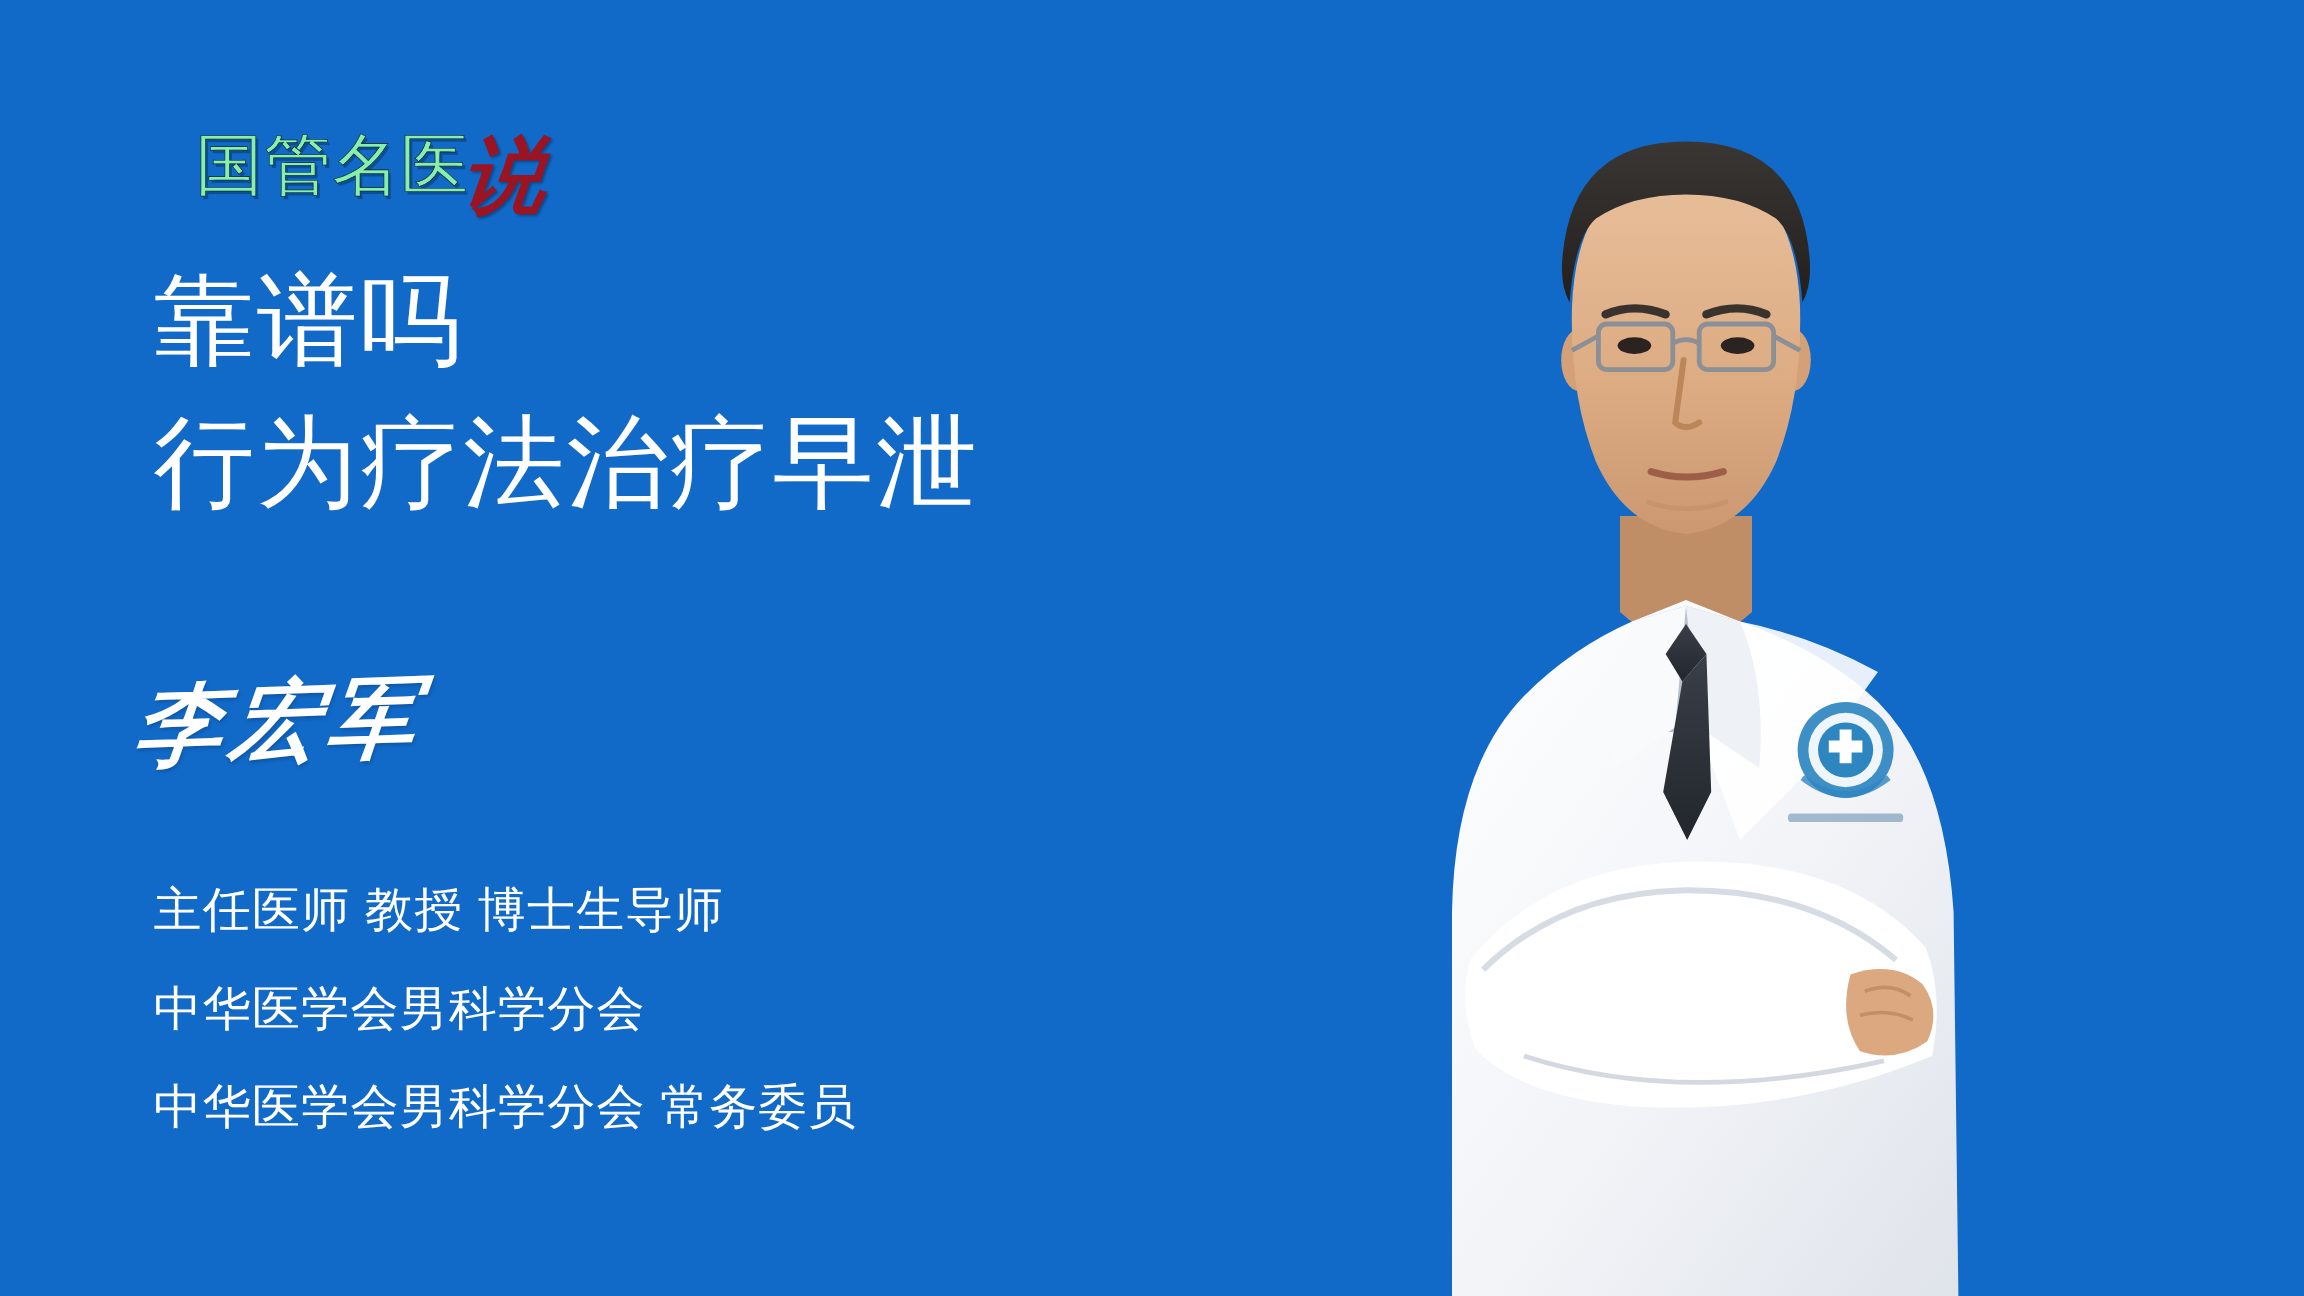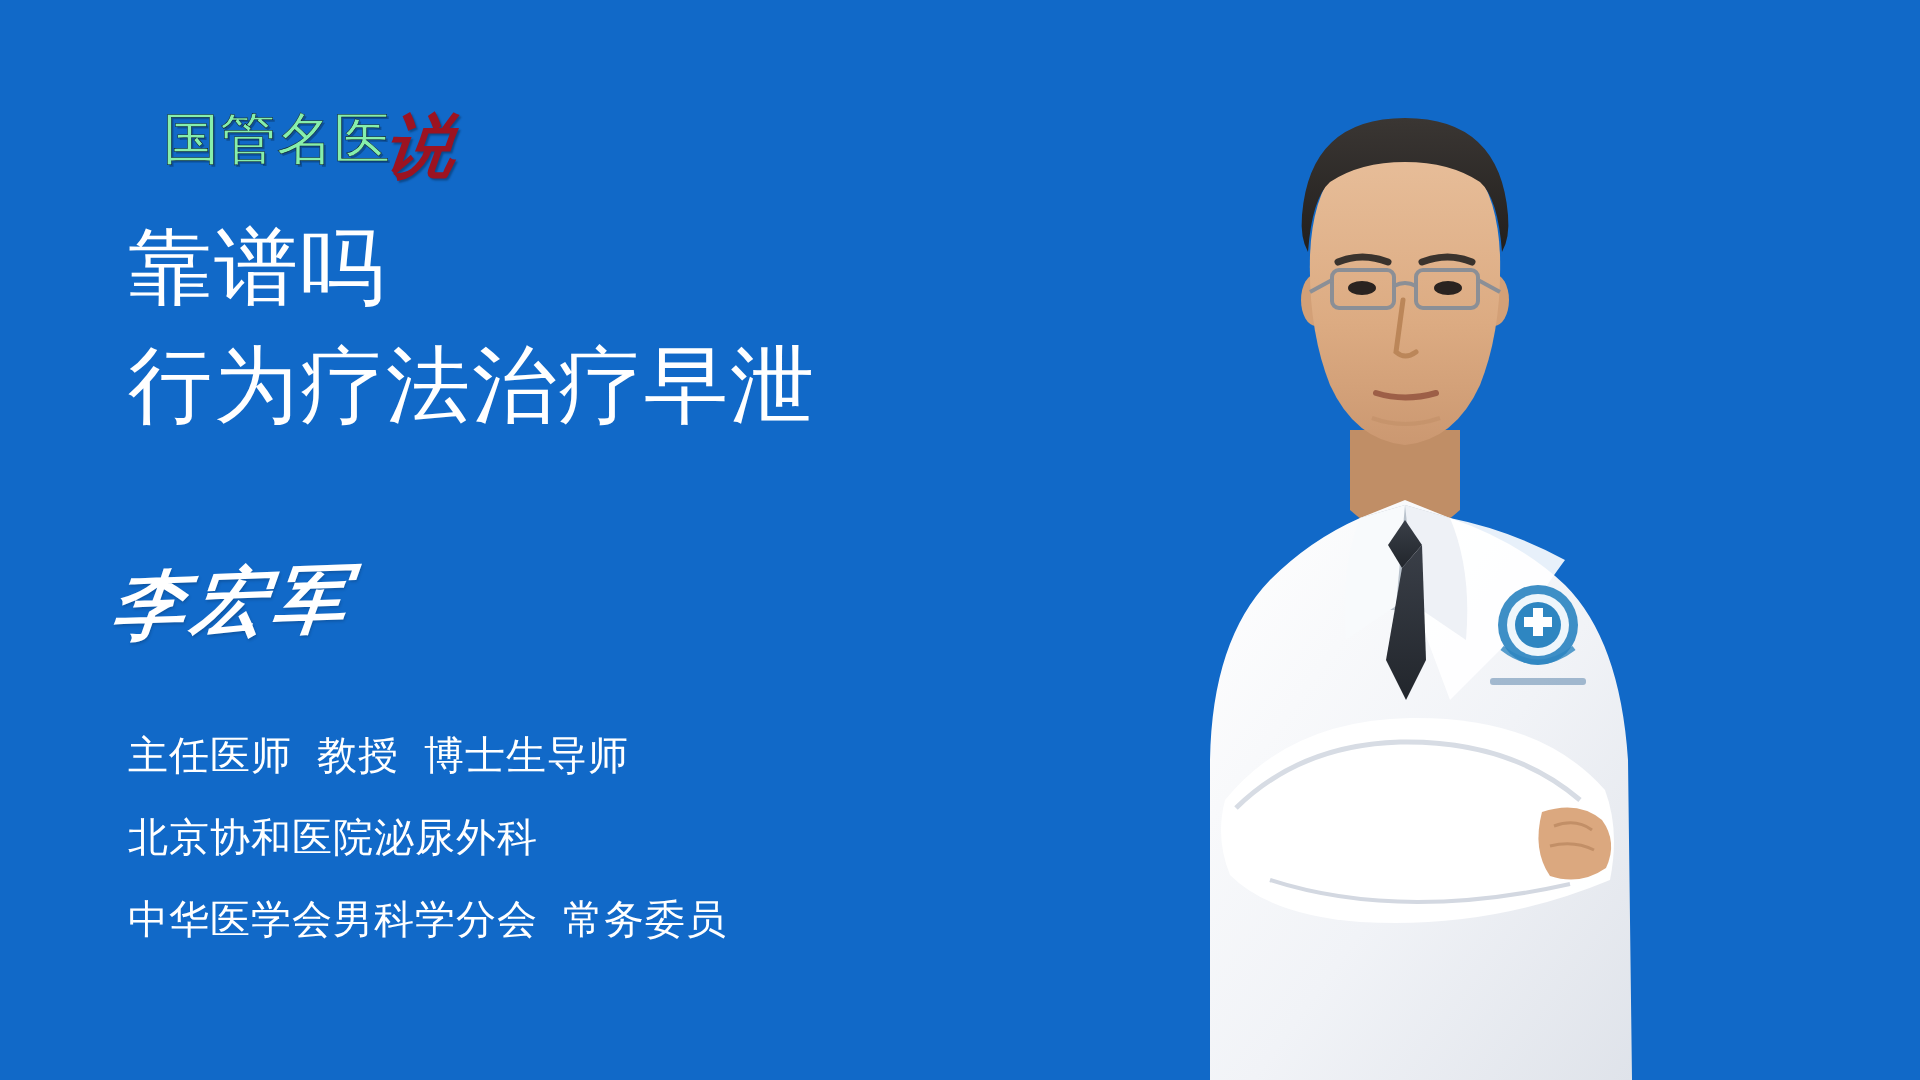--- a/index.html
+++ b/index.html
@@ -79,21 +79,21 @@
     text-shadow:1px 2px 3px rgba(0,0,0,0.18);
   }
 
   
   #credentials {
     position:absolute;
     left:128px; top:718px;
     width:900px;
   }
   .cred-line {
-    font-family:Liberation Mono, monospace;
+    font-family:Liberation Sans, sans-serif;
     font-size:40px;
     line-height:82px;
     color:#ffffff;
     letter-spacing:1px;
     white-space:nowrap;
   }
 
   
   #portrait {
     position:absolute;
@@ -114,21 +114,21 @@
 
   <div id="title">
     <div class="title-line">靠谱吗</div>
     <div class="title-line">行为疗法治疗早泄</div>
   </div>
 
   <div id="doctor-name">李宏军</div>
 
   <div id="credentials">
     <div class="cred-line">主任医师  教授  博士生导师</div>
-    <div class="cred-line">北京协和医院泌尿外科</div>
+    <div class="cred-line">中华医学会男科学分会</div>
     <div class="cred-line">中华医学会男科学分会  常务委员</div>
   </div>
 
   <div id="portrait">
     <svg viewBox="0 0 770 1080" preserveAspectRatio="xMidYMax meet">
       <defs>
         <linearGradient id="coatGrad" x1="0" y1="0" x2="1" y2="1">
           <stop offset="0%" stop-color="#ffffff"></stop>
           <stop offset="55%" stop-color="#f1f3f7"></stop>
           <stop offset="100%" stop-color="#dfe3ea"></stop>

